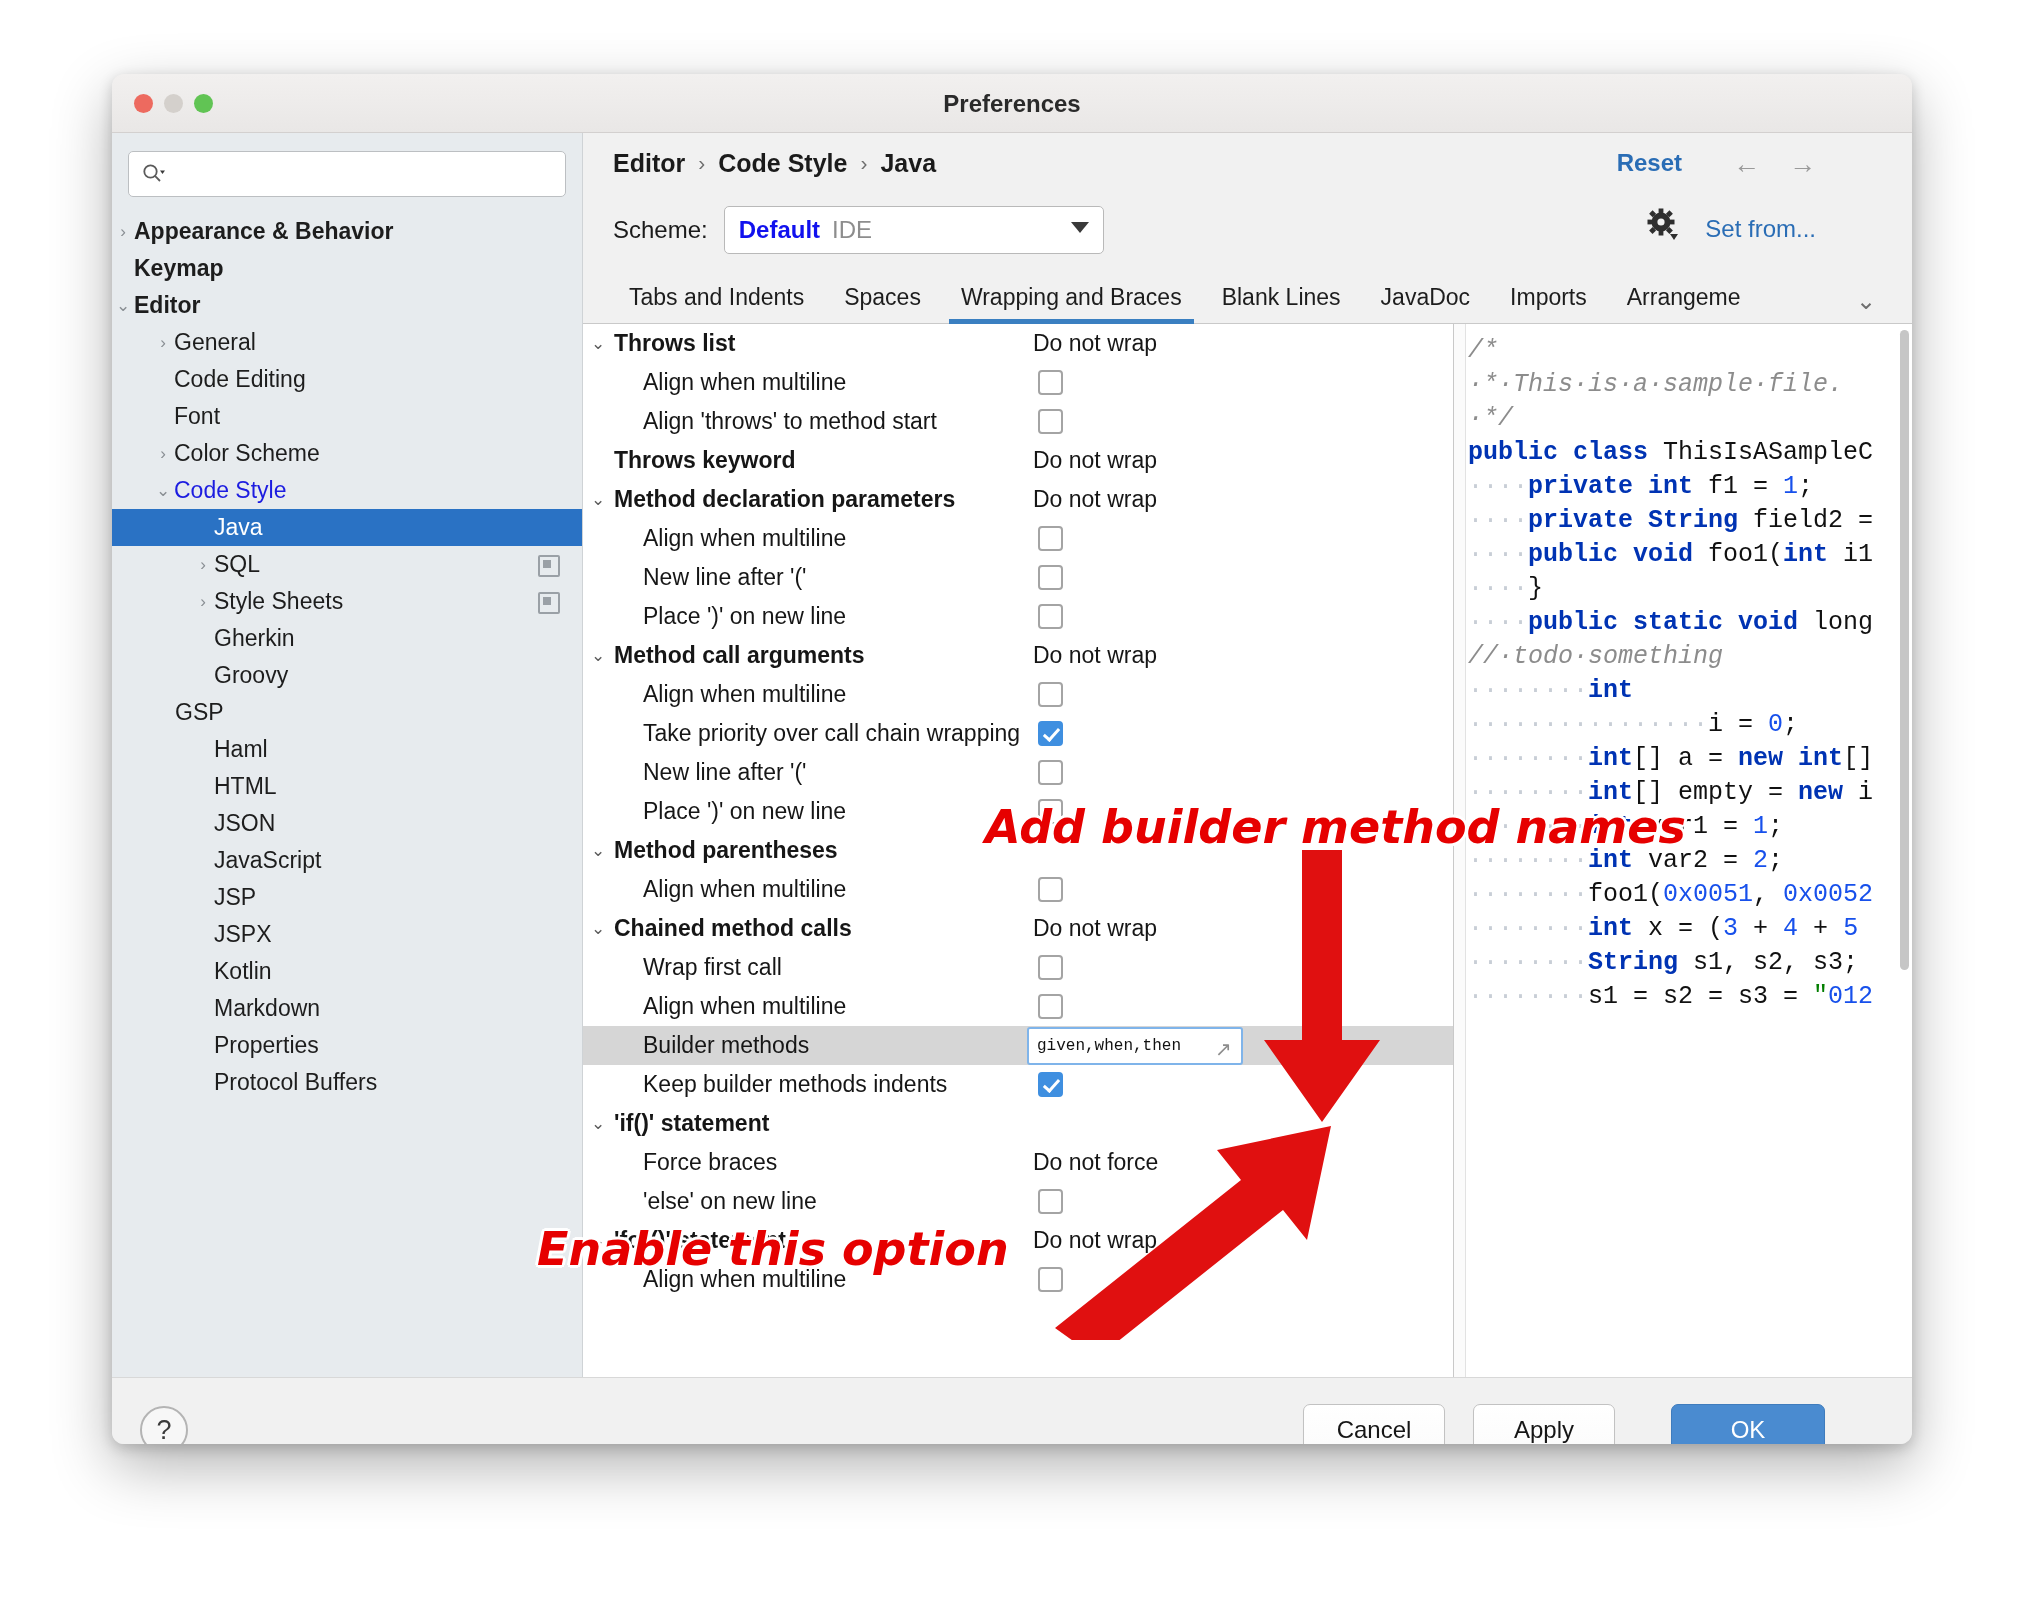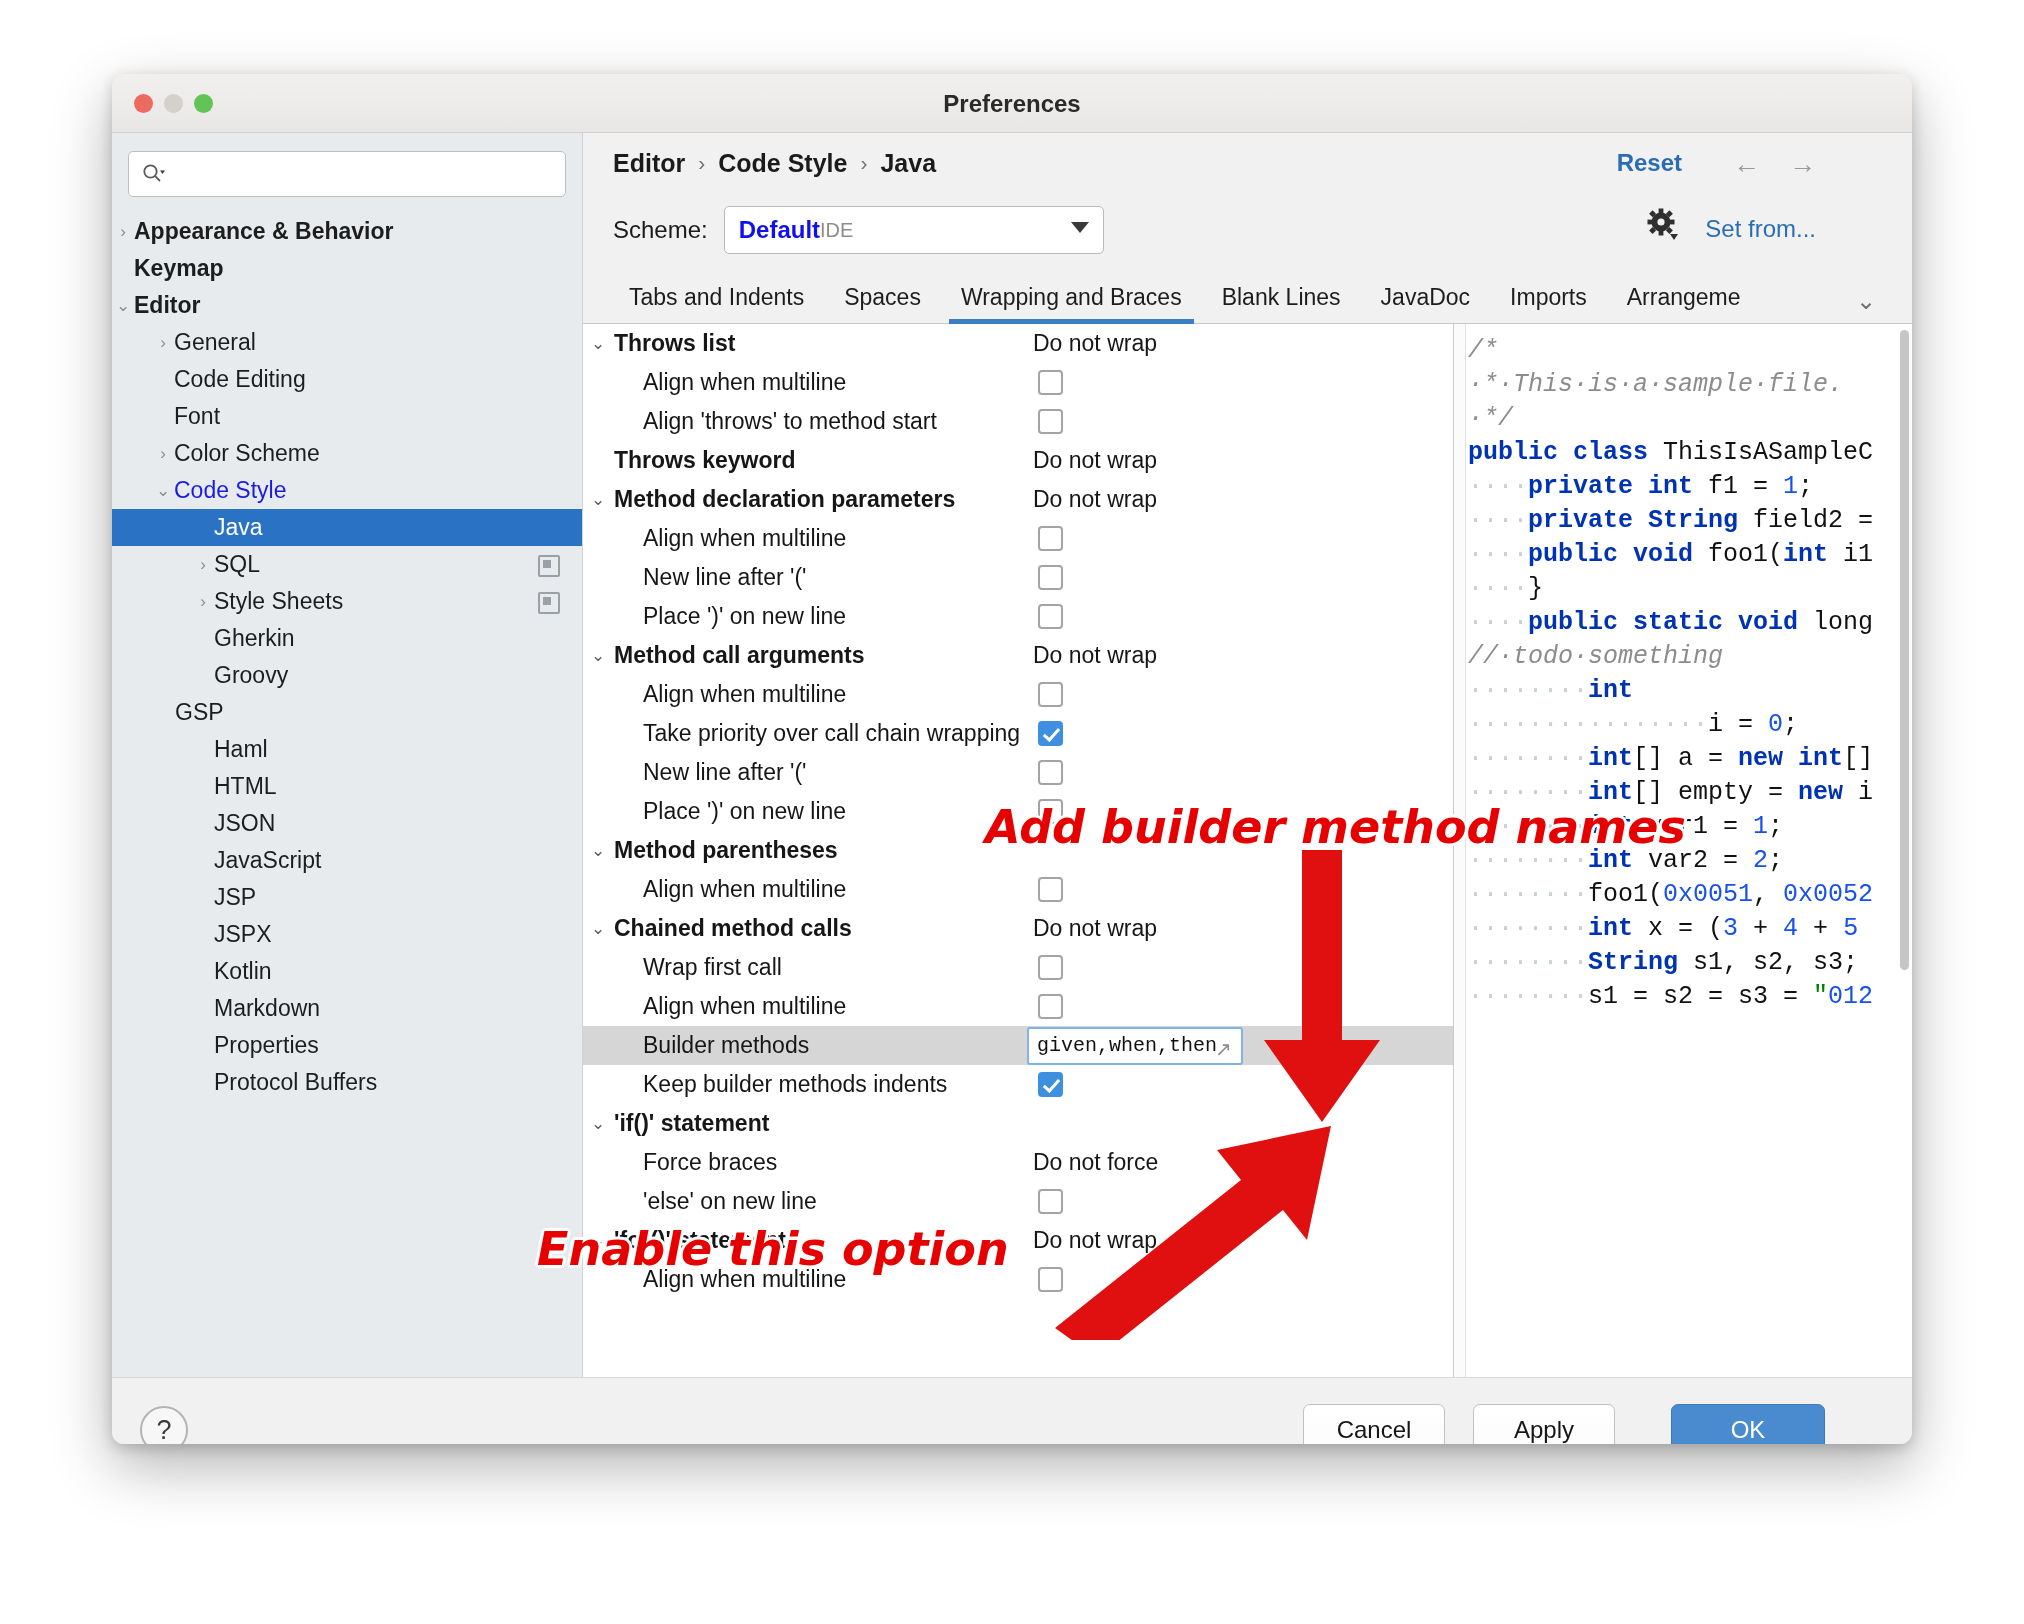--- a/index.html
+++ b/index.html
@@ -127,21 +127,21 @@
   .scheme-select {
     width: 350px; height: 46px;
     background: #fff;
     border: 1px solid #b9b9b9;
     border-radius: 5px;
     display: flex; align-items: center;
     padding: 0 14px;
     position: relative;
   }
   .scheme-name { font-size: 24px; font-weight: bold; color: #1111ee; }
-  .scheme-sub  { font-size: 20px; color: #8d8d8d; }
+  .scheme-sub  { font-size: 24px; color: #8d8d8d; margin-left: 12px; }
   .scheme-caret {
     position: absolute; right: 14px; top: 15px;
     width: 0; height: 0;
     border-left: 9px solid transparent;
     border-right: 9px solid transparent;
     border-top: 11px solid #3a3a3a;
   }
   .gear { position: absolute; left: 1063px; top: 14px; width: 34px; height: 34px; }
   .setfrom {
     position: absolute; right: 96px; top: 22px;
@@ -228,21 +228,21 @@
     background: #ffffff;
     border: 2px solid #7fb4ea;
     border-radius: 3px;
     box-sizing: border-box;
     display: flex; align-items: center;
     padding-left: 8px;
     overflow: hidden;
   }
   .txtfield .tv {
     font-family: "Liberation Mono", monospace;
-    font-size: 20px; color: #111;
+    font-size: 16px; color: #111;
     white-space: nowrap;
   }
   .expand-ico {
     position: absolute; right: 4px; top: 8px;
     width: 22px; height: 22px; color: #8d8d8d; font-size: 20px;
   }
 
   
   .preview {
     flex: 1;

